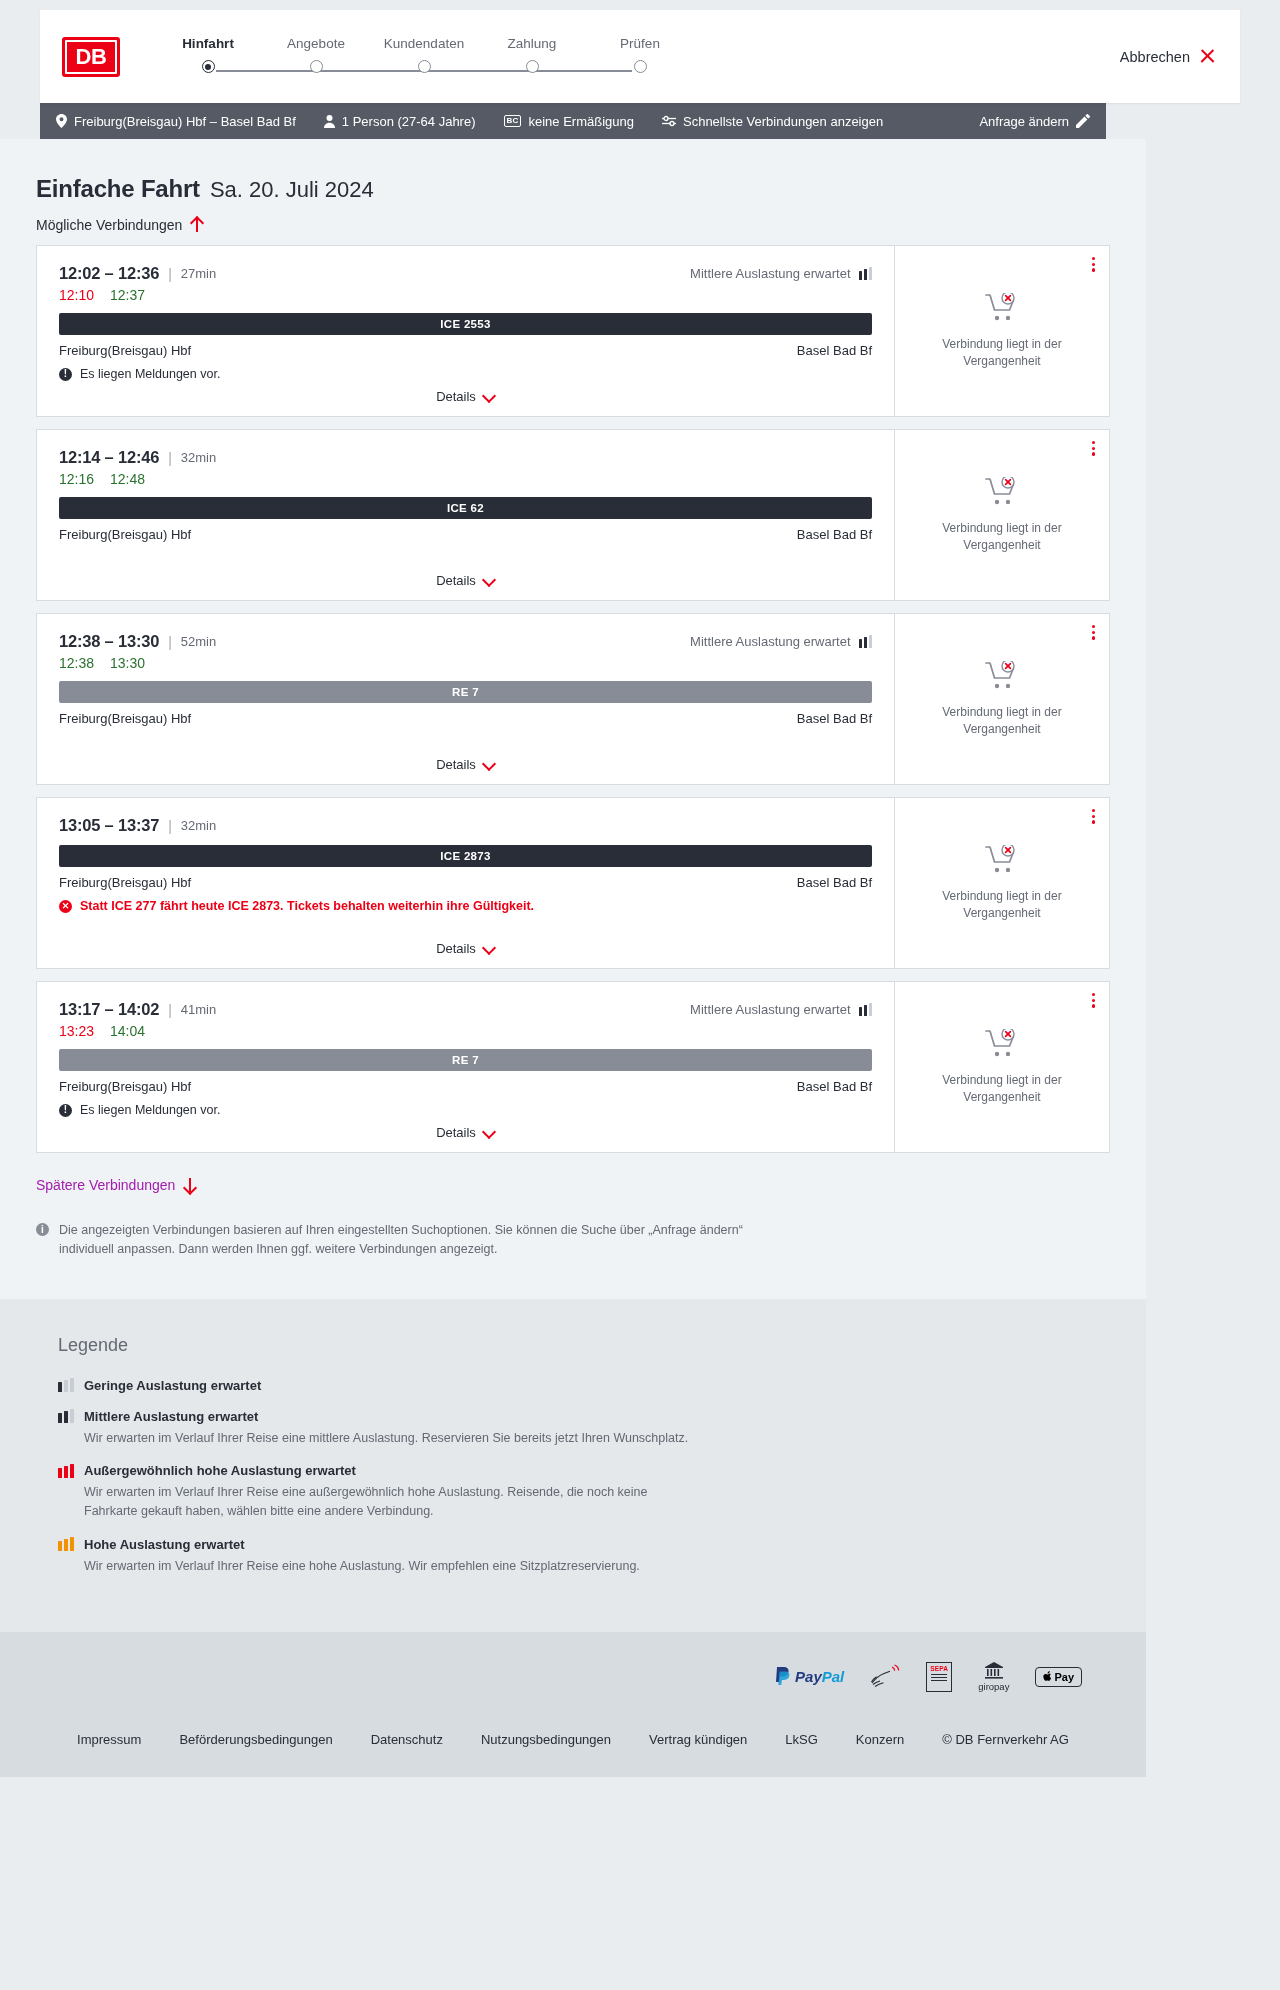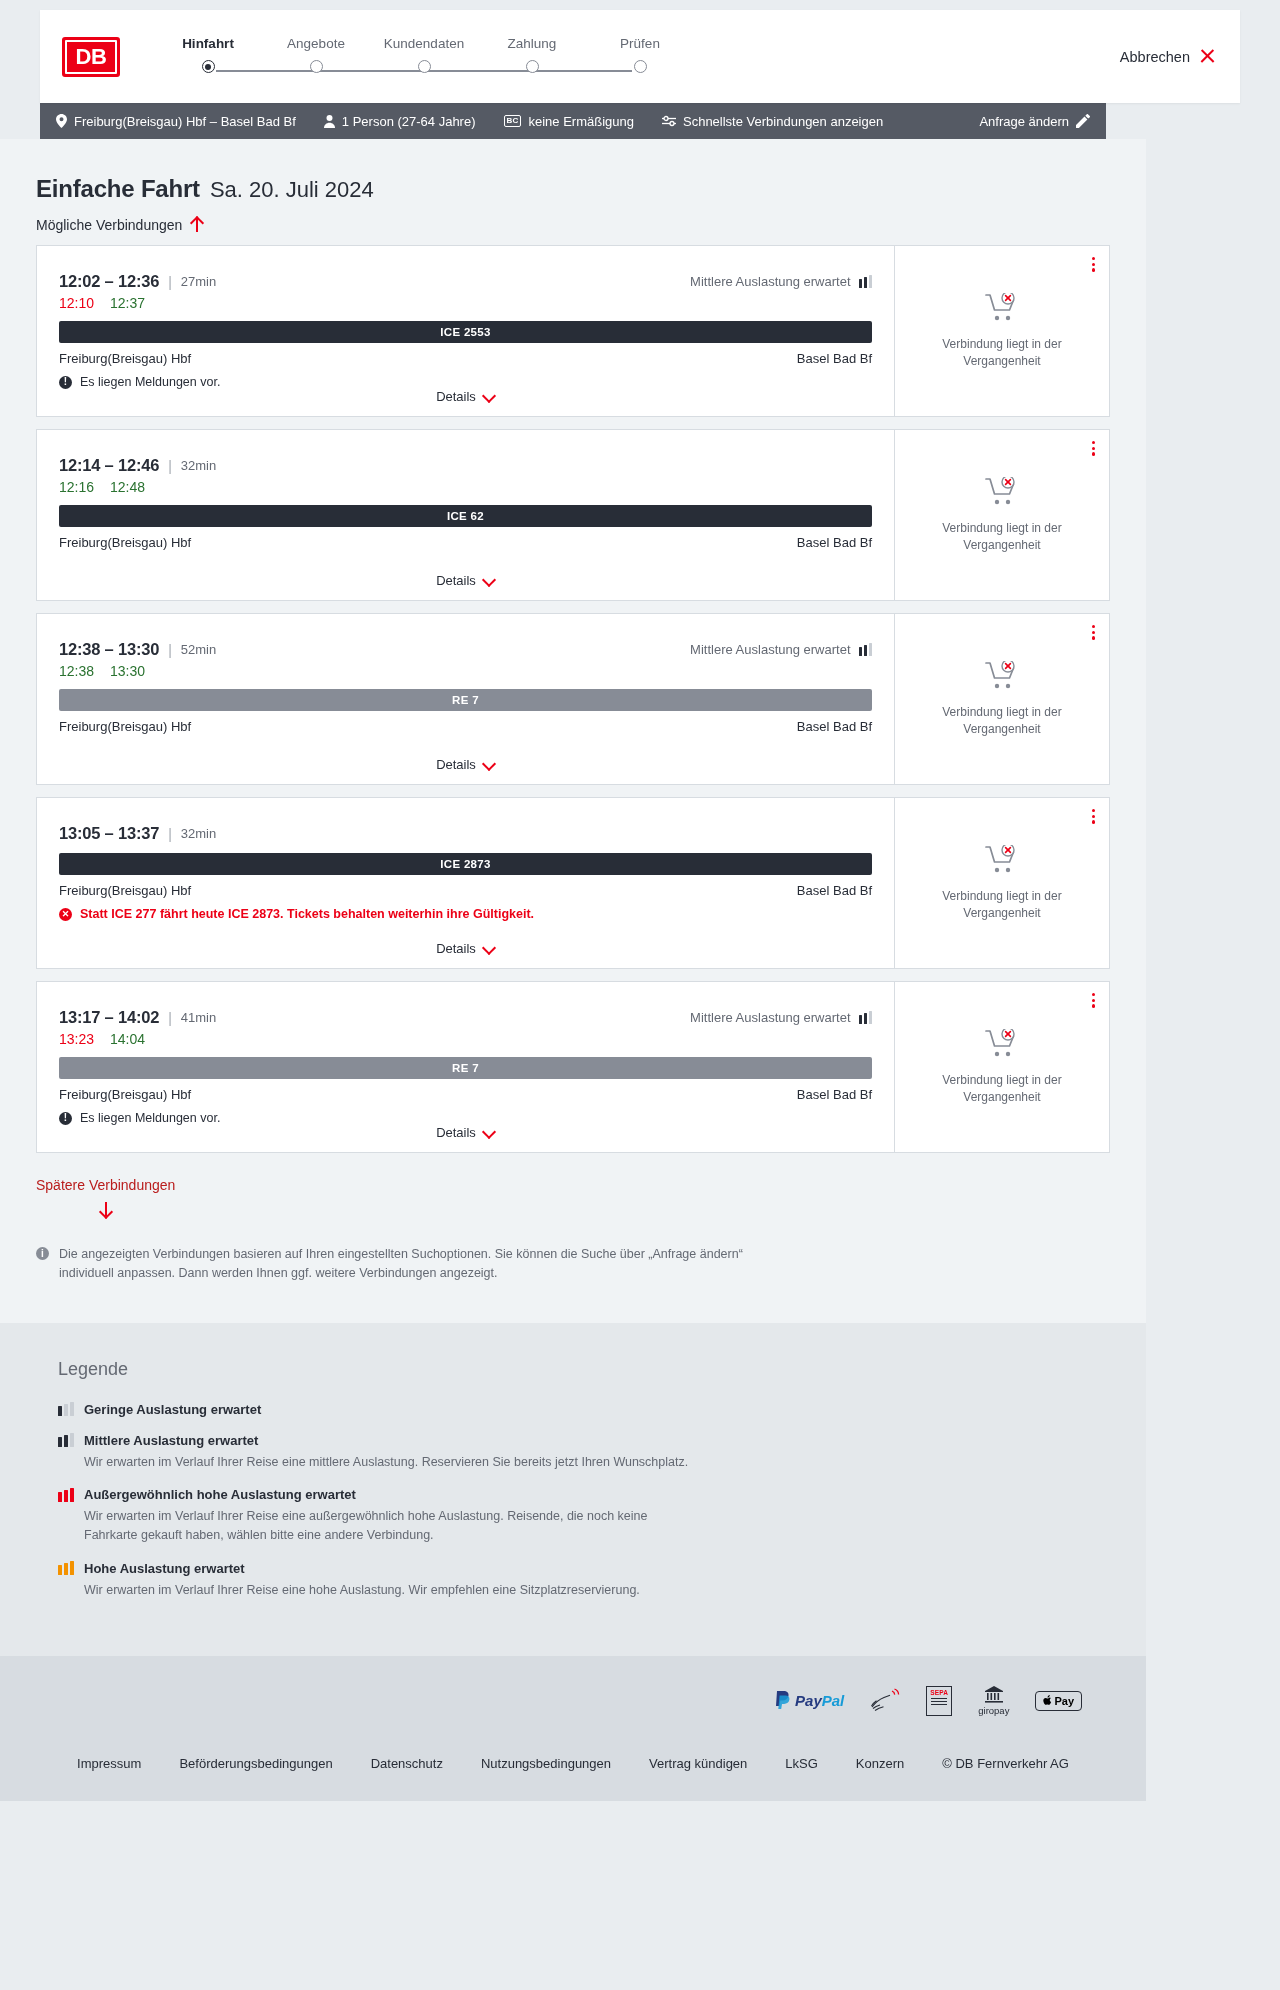--- a/index.html
+++ b/index.html
@@ -174,21 +174,21 @@
     width: 215px;
     border-left: 1px solid #d7dce1;
     position: relative;
     display: flex;
     flex-direction: column;
     align-items: center;
     justify-content: center;
     padding: 0 16px;
   }
 
-  .conn-top { display: flex; align-items: center; margin-top: 8px; }
+  .conn-top { display: flex; align-items: center; }
   .times-main { font-size: 16.5px; font-weight: bold; color: #282d37; letter-spacing: -0.2px; }
   .pipe { color: #a6abb3; margin: 0 9px; font-size: 14px; }
   .dur { font-size: 13px; color: #646973; }
   .cap-wrap { margin-left: auto; display: flex; align-items: center; gap: 8px; }
   .cap-text { font-size: 13px; color: #646973; }
   .cap-icon { display: flex; align-items: flex-end; gap: 1.5px; height: 13px; }
   .cap-bar { width: 3.5px; border-radius: 0.5px; }
   .cap-bar.b1 { height: 9px; }
   .cap-bar.b2 { height: 11px; }
   .cap-bar.b3 { height: 13px; }
@@ -248,23 +248,23 @@
   .kebab span { width: 3.2px; height: 3.2px; border-radius: 50%; background: #ec0016; }
 
   .cart-icon { margin-bottom: 9px; }
   .side-text {
     font-size: 12px; color: #646973; text-align: center; line-height: 1.35;
     max-width: 130px;
   }
 
   .later-link {
     padding: 12px 18px 6px 18px;
-    font-size: 14px; color: #b91c1c;
-    display: flex; align-items: center; gap: 8px;
-    cursor: pointer; width: fit-content; flex-direction: column;
+    font-size: 14px; color: #a21caf;
+    display: flex; align-items: flex-start; gap: 8px;
+    cursor: pointer; width: fit-content;
   }
 
   .info-note {
     display: flex; gap: 10px;
     padding: 22px 18px 10px 18px;
     font-size: 12.5px; color: #646973; line-height: 1.5;
     max-width: 780px;
   }
   .info-note .ico-circle { margin-top: 2px; background: #878c96; }
 

